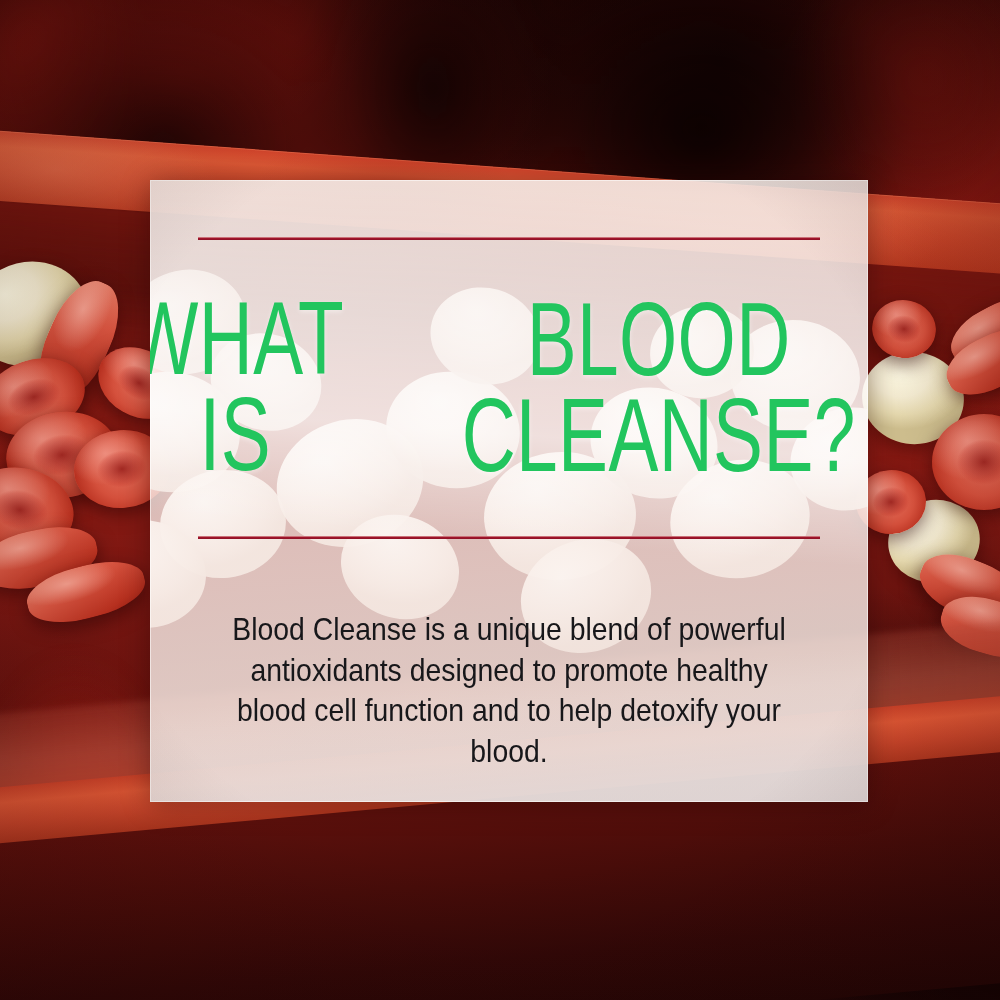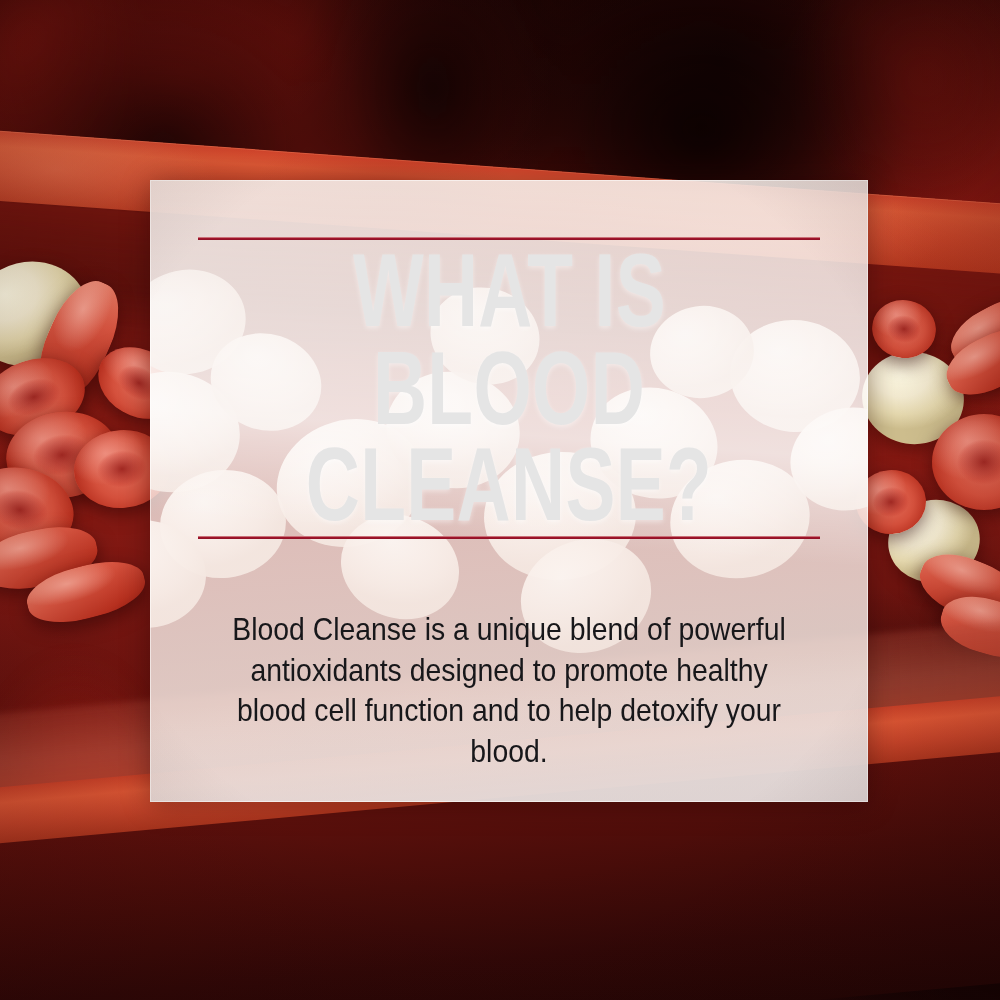--- a/index.html
+++ b/index.html
@@ -169,25 +169,25 @@
   .rule{
     height:3px;
     background:linear-gradient(180deg,#e8b9b4 0%,#a3152c 38%,#8c1024 100%);
     flex:0 0 auto;
   }
   .rule-top{margin-top:57px;}
   .rule-bot{margin-top:0;}
 
   .headline{
     flex:1 1 auto;
-    display:flex;flex-direction:column;
+    display:flex;flex-direction:row;
     align-items:center;justify-content:center;
     text-align:center;
-    color:#e5e5e5;
-    font-weight:700;
+    color:#22c55e;
+    font-weight:400;
     letter-spacing:.5px;
     line-height:.92;
     text-shadow:0 2px 6px rgba(255,255,255,.45);
   }
   .headline .l1{
     font-size:104px;
     transform:scaleX(.72);
     margin-bottom:2px;
   }
   .headline .l2{

